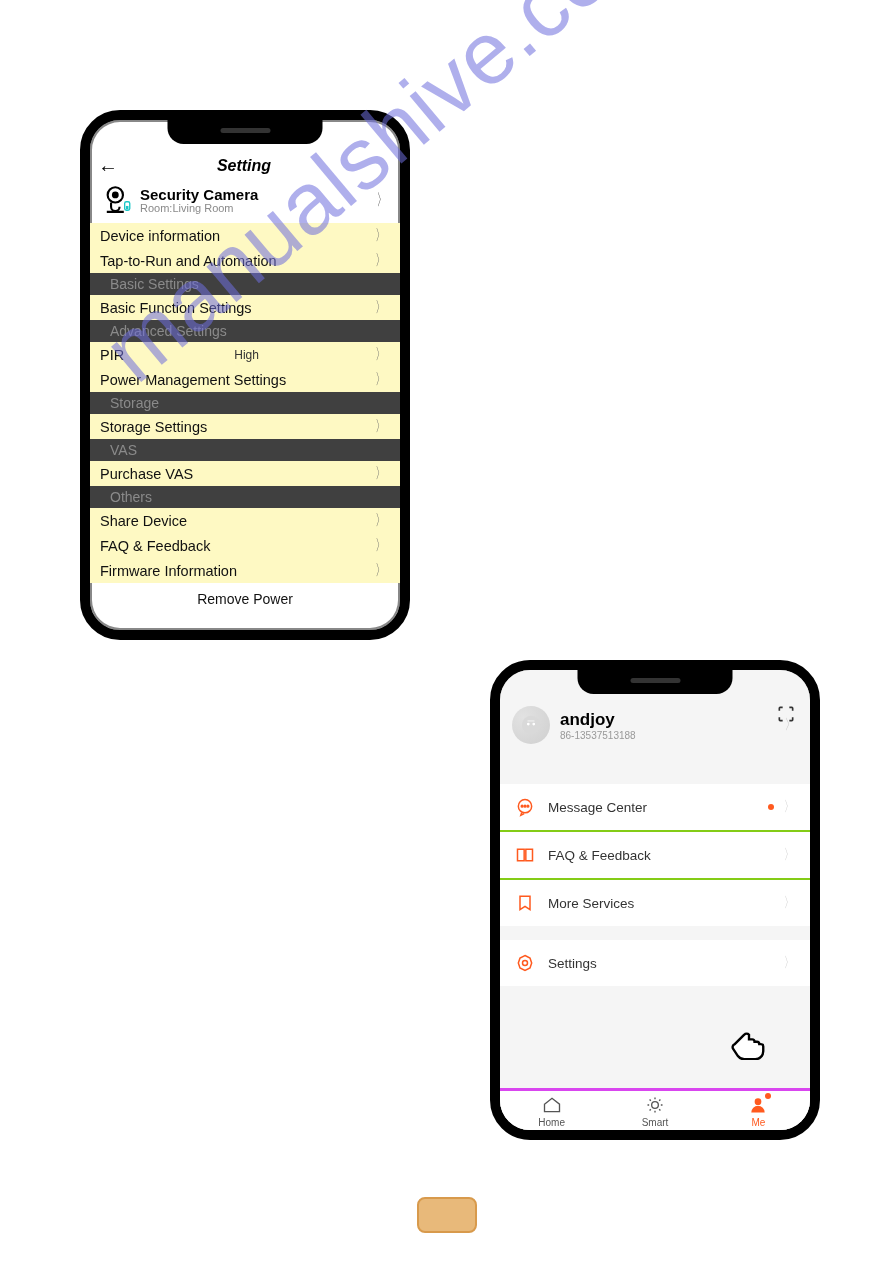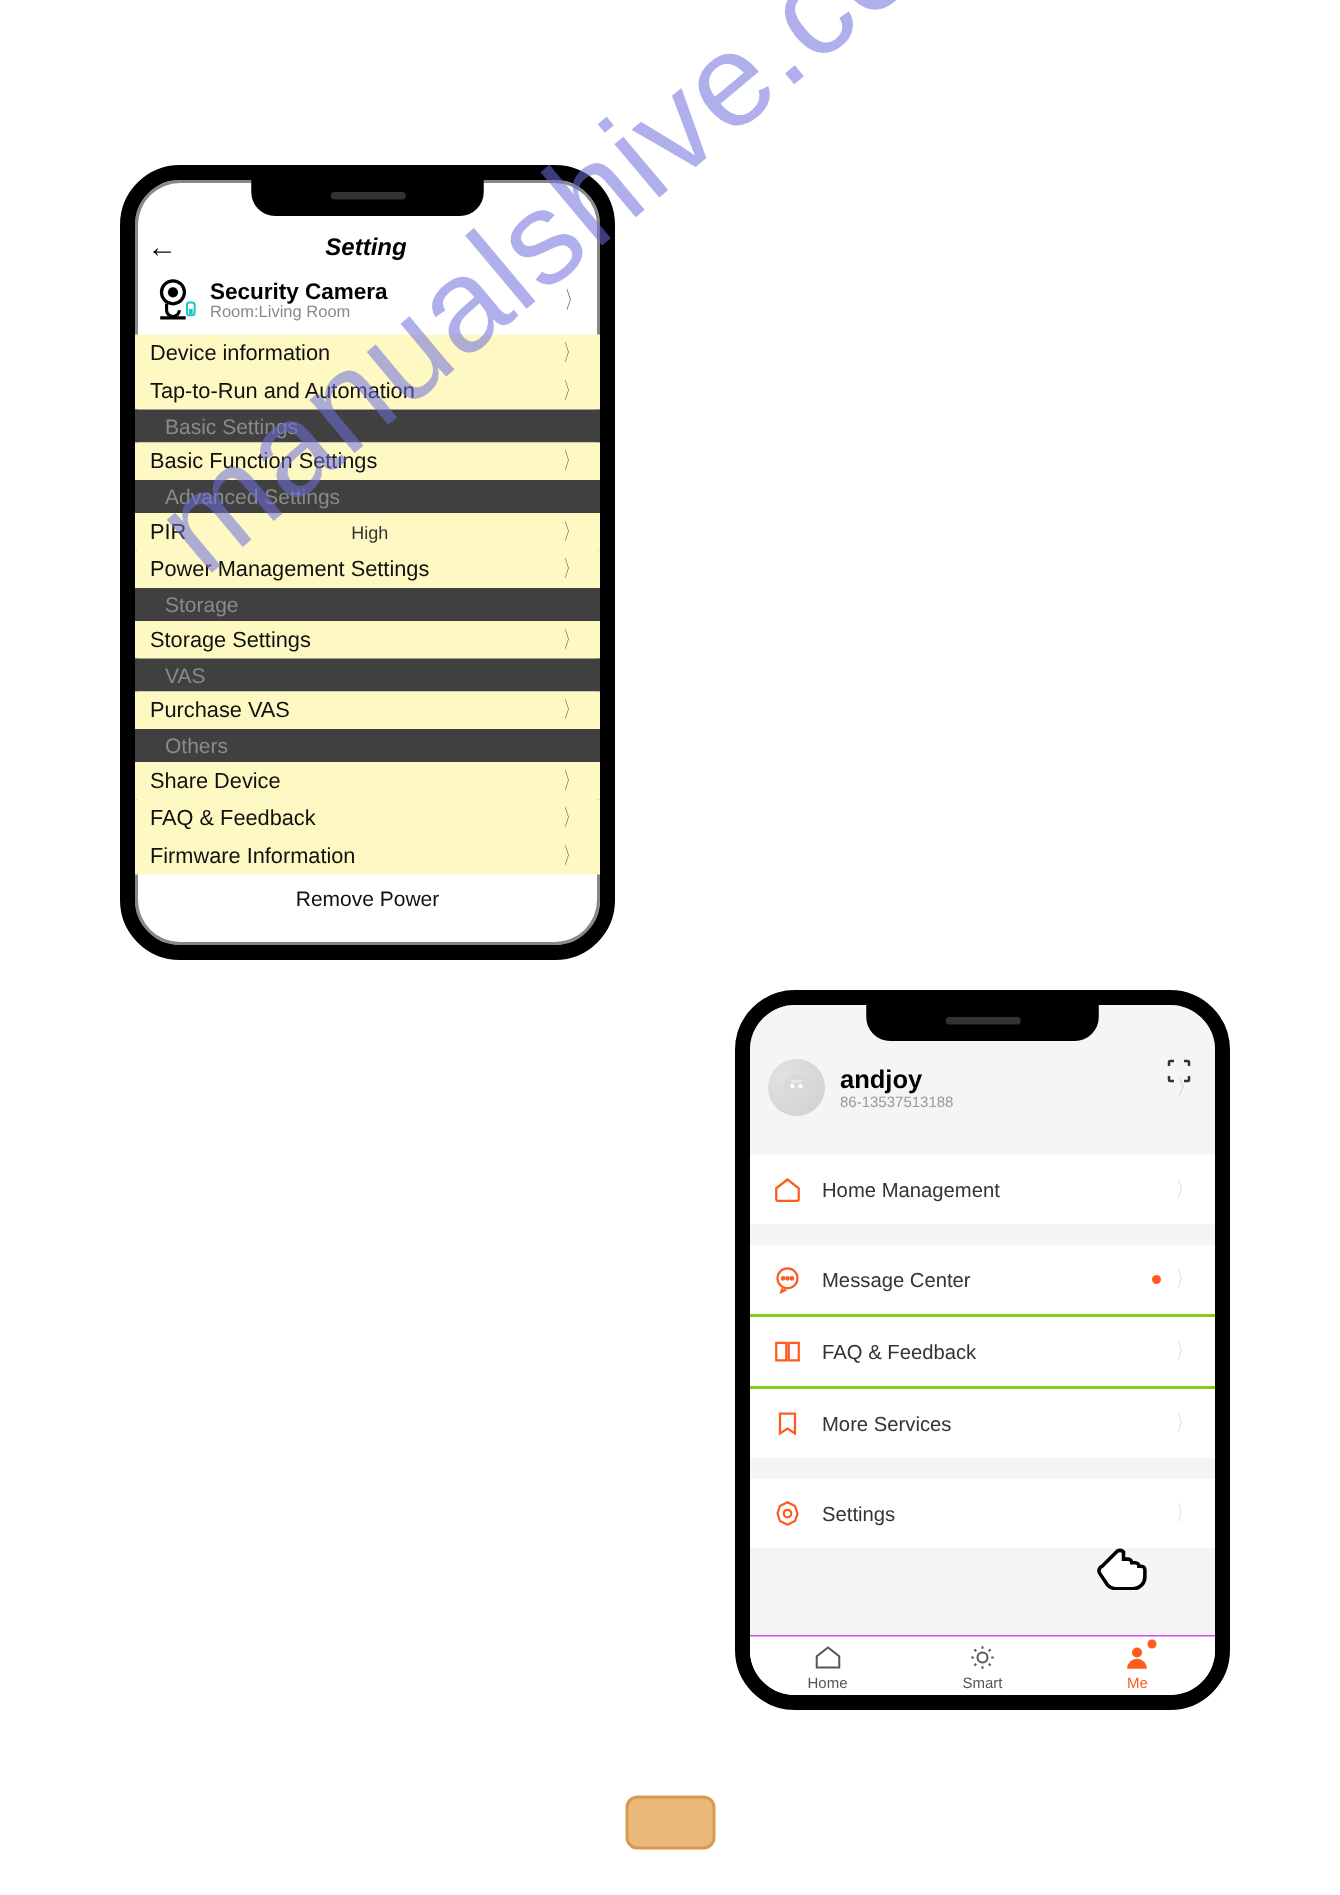--- a/index.html
+++ b/index.html
@@ -158,21 +158,21 @@
     right:42px; bottom:70px;
     width:38px; height:38px;
     z-index:20;
   }
   .pointer svg { width:38px; height:38px; }
 
   .tabbar {
     margin-top:auto;
     display:flex;
     background:#fff;
-    border-top:1px solid #d946ef;
+    border-top:3px solid #d946ef;
     padding:4px 0 2px 0;
     justify-content:flex-end;
   }
   .tab {
     flex:1; display:flex; flex-direction:column; align-items:center;
     font-size:10px; color:#555; gap:2px;
   }
   .tab svg { width:20px; height:20px; }
   .tab.active { color:#ff5a1f; }
   .tab.active svg { color:#ff5a1f; }
@@ -302,31 +302,20 @@
           </svg>
       </div>
       <div>
         <div class="profname">andjoy</div>
         <div class="profsub">86-13537513188</div>
       </div>
       <span class="mchev" style="margin-left:auto;color:#ccc">〉</span>
     </div>
 
     <div class="mgap"></div>
-    <div class="menu">
-      <div class="mrow">
-        <span class="micon">
-          <svg viewBox="0 0 24 24" fill="none" stroke="#ff5a1f" stroke-width="1.8">
-              <path d="M3 11 L12 4 L21 11 V20 a1 1 0 0 1-1 1 H4 a1 1 0 0 1-1-1 Z"></path>
-            </svg>
-        </span>
-        <span>Home Management</span>
-        <span class="mchev">〉</span>
-      </div>
-    </div>
 
     <div class="mgap"></div>
     <div class="menu">
       <div class="mrow">
         <span class="micon">
           <svg viewBox="0 0 24 24" fill="none" stroke="#ff5a1f" stroke-width="1.8">
               <circle cx="12" cy="11" r="8"></circle>
               <path d="M8 19 l-1 3 4-2"></path>
               <circle cx="8.5" cy="11" r="1" fill="#ff5a1f"></circle>
               <circle cx="12" cy="11" r="1" fill="#ff5a1f"></circle>

